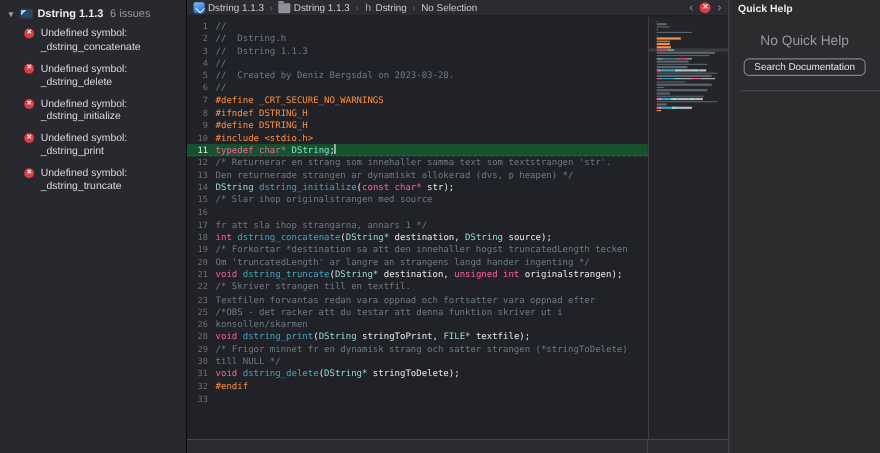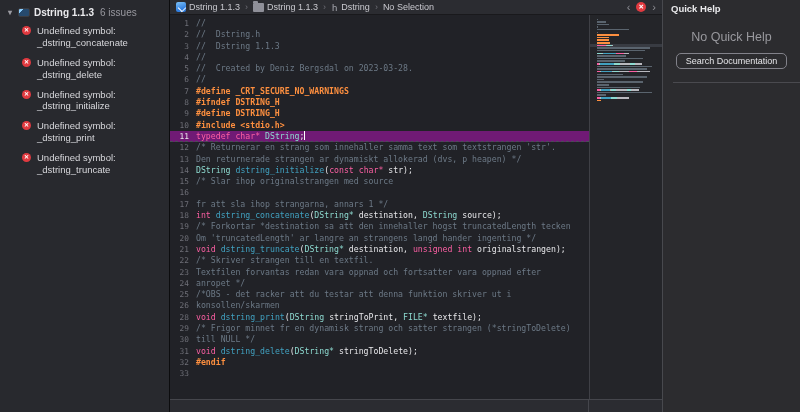--- a/index.html
+++ b/index.html
@@ -58,24 +58,24 @@
   
   .code-area {
     position:absolute; left:170px; top:15px; width:419px; height:384px;
     overflow:hidden; padding-top:3px;
     font-family:"DejaVu Sans Mono", monospace; font-size:8.2px; line-height:11.3px;
   }
   .codeline { display:flex; height:11.3px; white-space:pre; }
   .ln { width:26px; flex:none; text-align:right; padding-right:7px;
     color:#6e6f77; font-size:7.8px; }
   .ct { white-space:pre; }
-  .cur { background:#701a75; border-bottom:1px dashed #4a4d57; }
+  .cur { background:#14532d; border-bottom:1px dashed #4a4d57; }
   .cur .ln { color:#eaeaee; }
   .tok-cm { color:#6c7986; }
-  .tok-pp { color:#fd8f3f; font-weight:bold; }
+  .tok-pp { color:#fd8f3f; font-weight:normal; }
   .tok-kw { color:#fc5fa3; font-weight:normal; }
   .tok-fn { color:#41a1c0; }
   .tok-ty { color:#8edbd1; }
   .tok-pl { color:#e7e7ea; }
   .caret { display:inline-block; width:1px; height:8.5px; background:#ffffff;
     vertical-align:-1px; }
 
   
   .minimap {
     position:absolute; left:589px; top:15px; width:73px; height:384px;
@@ -198,21 +198,20 @@
     <div class="codeline"><span class="ln">14</span><span class="ct"><span class="tok-ty">DString</span><span class="tok-pl"> </span><span class="tok-fn">dstring_initialize</span><span class="tok-pl">(</span><span class="tok-kw">const char*</span><span class="tok-pl"> str);</span></span></div>
     <div class="codeline"><span class="ln">15</span><span class="ct"><span class="tok-cm">/* Slar ihop originalstrangen med source</span></span></div>
     <div class="codeline"><span class="ln">16</span></div>
     <div class="codeline"><span class="ln">17</span><span class="ct"><span class="tok-cm">fr att sla ihop strangarna, annars 1 */</span></span></div>
     <div class="codeline"><span class="ln">18</span><span class="ct"><span class="tok-kw">int</span><span class="tok-pl"> </span><span class="tok-fn">dstring_concatenate</span><span class="tok-pl">(</span><span class="tok-ty">DString*</span><span class="tok-pl"> destination, </span><span class="tok-ty">DString</span><span class="tok-pl"> source);</span></span></div>
     <div class="codeline"><span class="ln">19</span><span class="ct"><span class="tok-cm">/* Forkortar *destination sa att den innehaller hogst truncatedLength tecken</span></span></div>
     <div class="codeline"><span class="ln">20</span><span class="ct"><span class="tok-cm">Om 'truncatedLength' ar langre an strangens langd hander ingenting */</span></span></div>
     <div class="codeline"><span class="ln">21</span><span class="ct"><span class="tok-kw">void</span><span class="tok-pl"> </span><span class="tok-fn">dstring_truncate</span><span class="tok-pl">(</span><span class="tok-ty">DString*</span><span class="tok-pl"> destination, </span><span class="tok-kw">unsigned int</span><span class="tok-pl"> originalstrangen);</span></span></div>
     <div class="codeline"><span class="ln">22</span><span class="ct"><span class="tok-cm">/* Skriver strangen till en textfil.</span></span></div>
     <div class="codeline"><span class="ln">23</span><span class="ct"><span class="tok-cm">Textfilen forvantas redan vara oppnad och fortsatter vara oppnad efter</span></span></div>
-    <div class="codeline"><span class="ln">24</span><span class="ct"><span class="tok-cm">anropet */</span></span></div>
     <div class="codeline"><span class="ln">25</span><span class="ct"><span class="tok-cm">/*OBS - det racker att du testar att denna funktion skriver ut i</span></span></div>
     <div class="codeline"><span class="ln">26</span><span class="ct"><span class="tok-cm">konsollen/skarmen</span></span></div>
     <div class="codeline"><span class="ln">28</span><span class="ct"><span class="tok-kw">void</span><span class="tok-pl"> </span><span class="tok-fn">dstring_print</span><span class="tok-pl">(</span><span class="tok-ty">DString</span><span class="tok-pl"> stringToPrint, </span><span class="tok-ty">FILE*</span><span class="tok-pl"> textfile);</span></span></div>
     <div class="codeline"><span class="ln">29</span><span class="ct"><span class="tok-cm">/* Frigor minnet fr en dynamisk strang och satter strangen (*stringToDelete)</span></span></div>
     <div class="codeline"><span class="ln">30</span><span class="ct"><span class="tok-cm">till NULL */</span></span></div>
     <div class="codeline"><span class="ln">31</span><span class="ct"><span class="tok-kw">void</span><span class="tok-pl"> </span><span class="tok-fn">dstring_delete</span><span class="tok-pl">(</span><span class="tok-ty">DString*</span><span class="tok-pl"> stringToDelete);</span></span></div>
     <div class="codeline"><span class="ln">32</span><span class="ct"><span class="tok-pp">#endif</span></span></div>
     <div class="codeline"><span class="ln">33</span><span class="ct"></span></div>
   </div>
 

